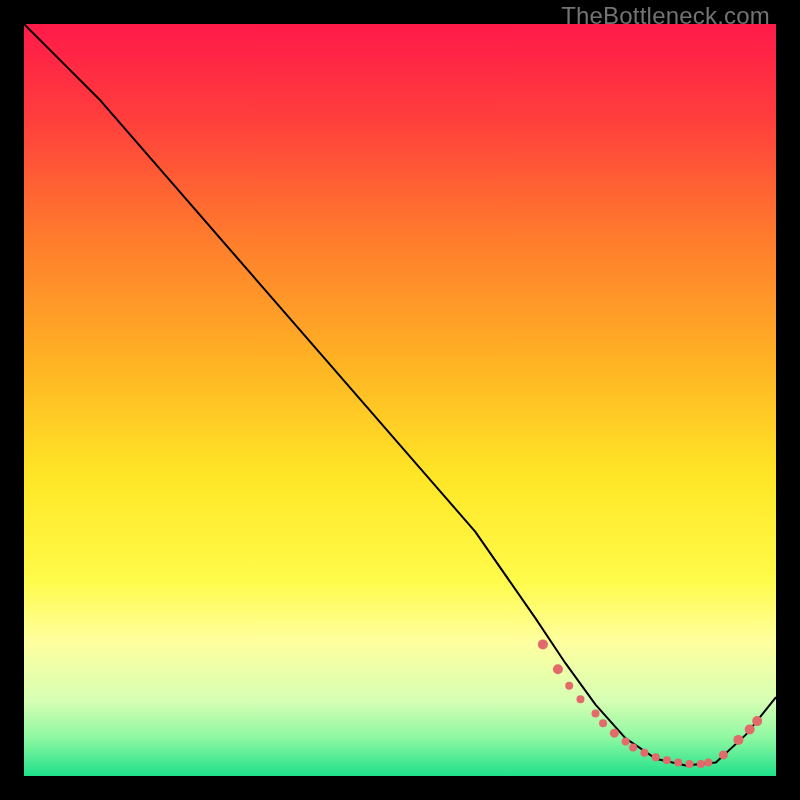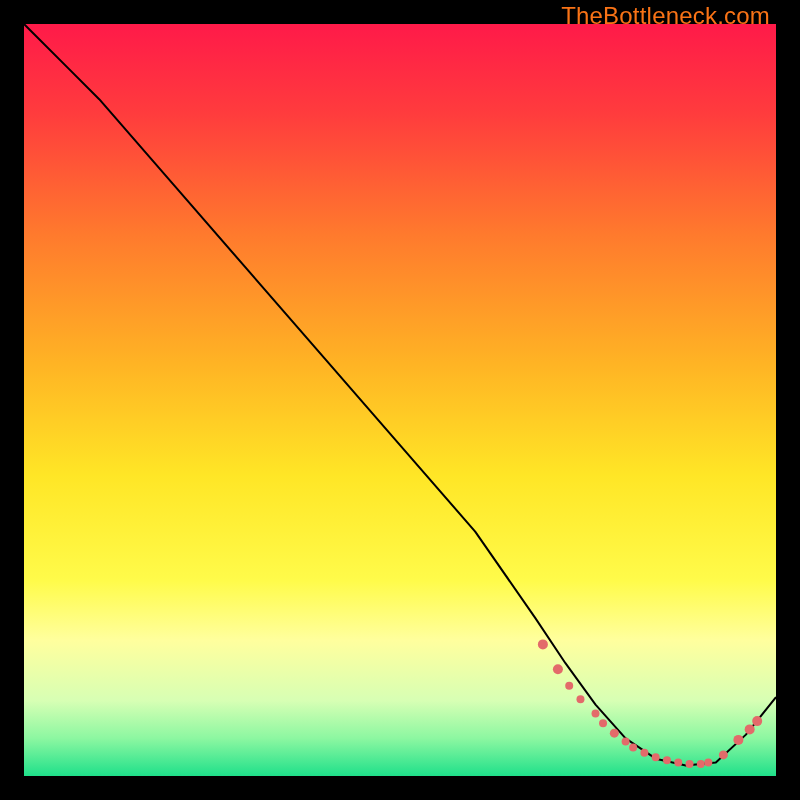--- a/index.html
+++ b/index.html
@@ -23,21 +23,21 @@
     position: absolute;
     left: 0;
     top: 0;
     width: 752px;
     height: 752px;
   }
   .watermark {
     position: absolute;
     top: 2px;
     right: 30px;
-    color: #f97316;
+    color: #737373;
     font-size: 24px;
     font-weight: 500;
     letter-spacing: 0.2px;
     user-select: none;
   }
   svg { display: block; }
 </style>
 </head>
 <body>
 

